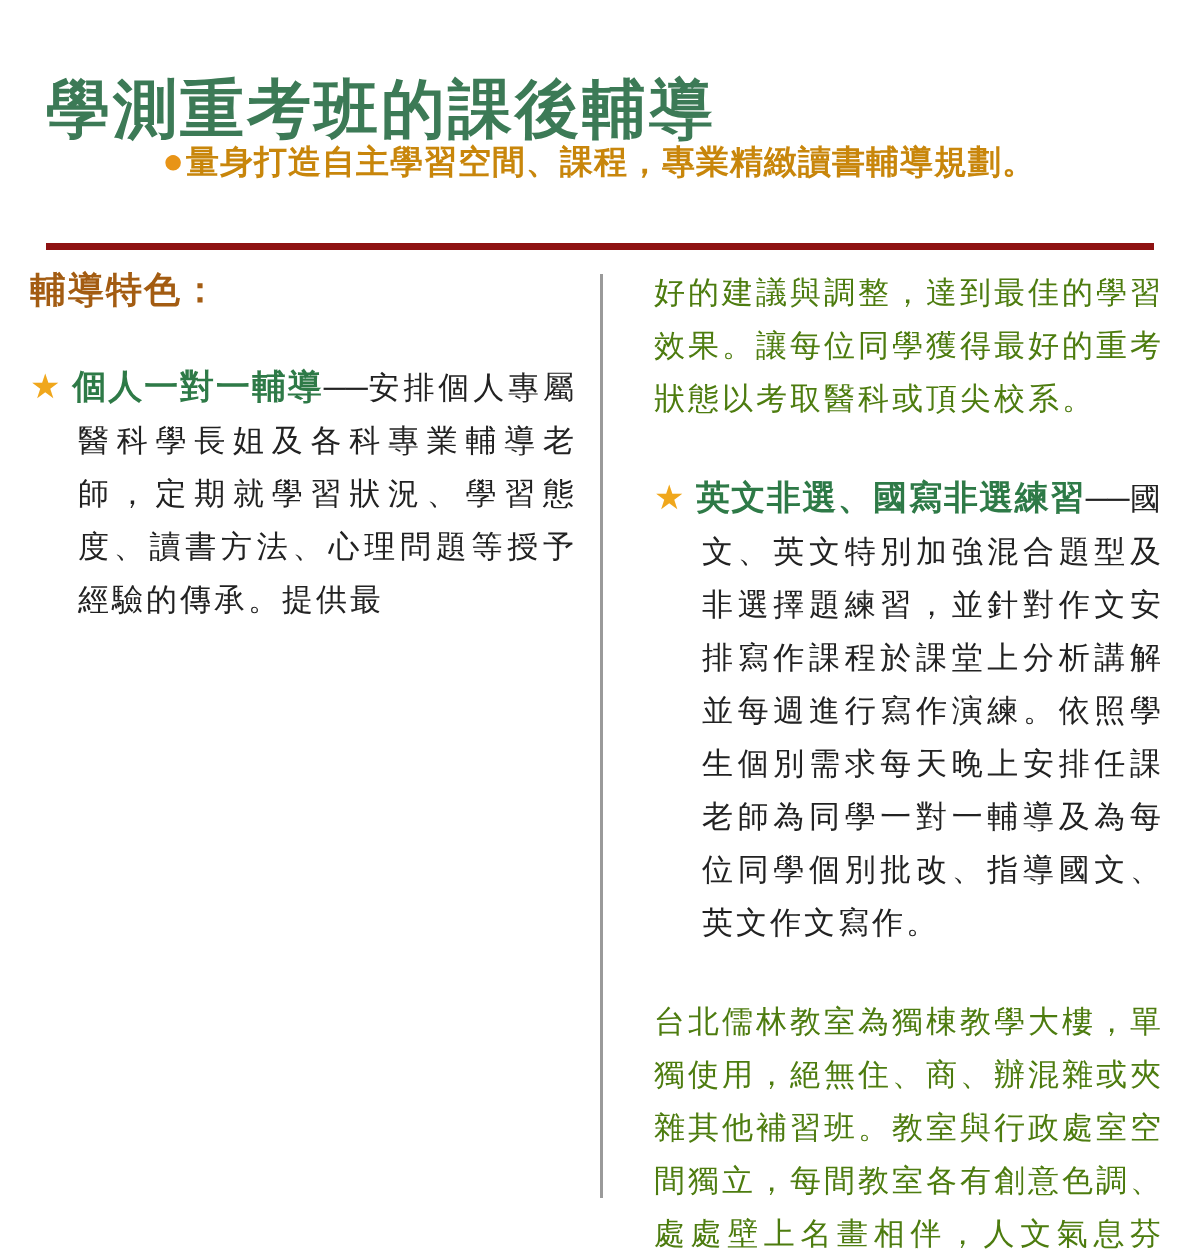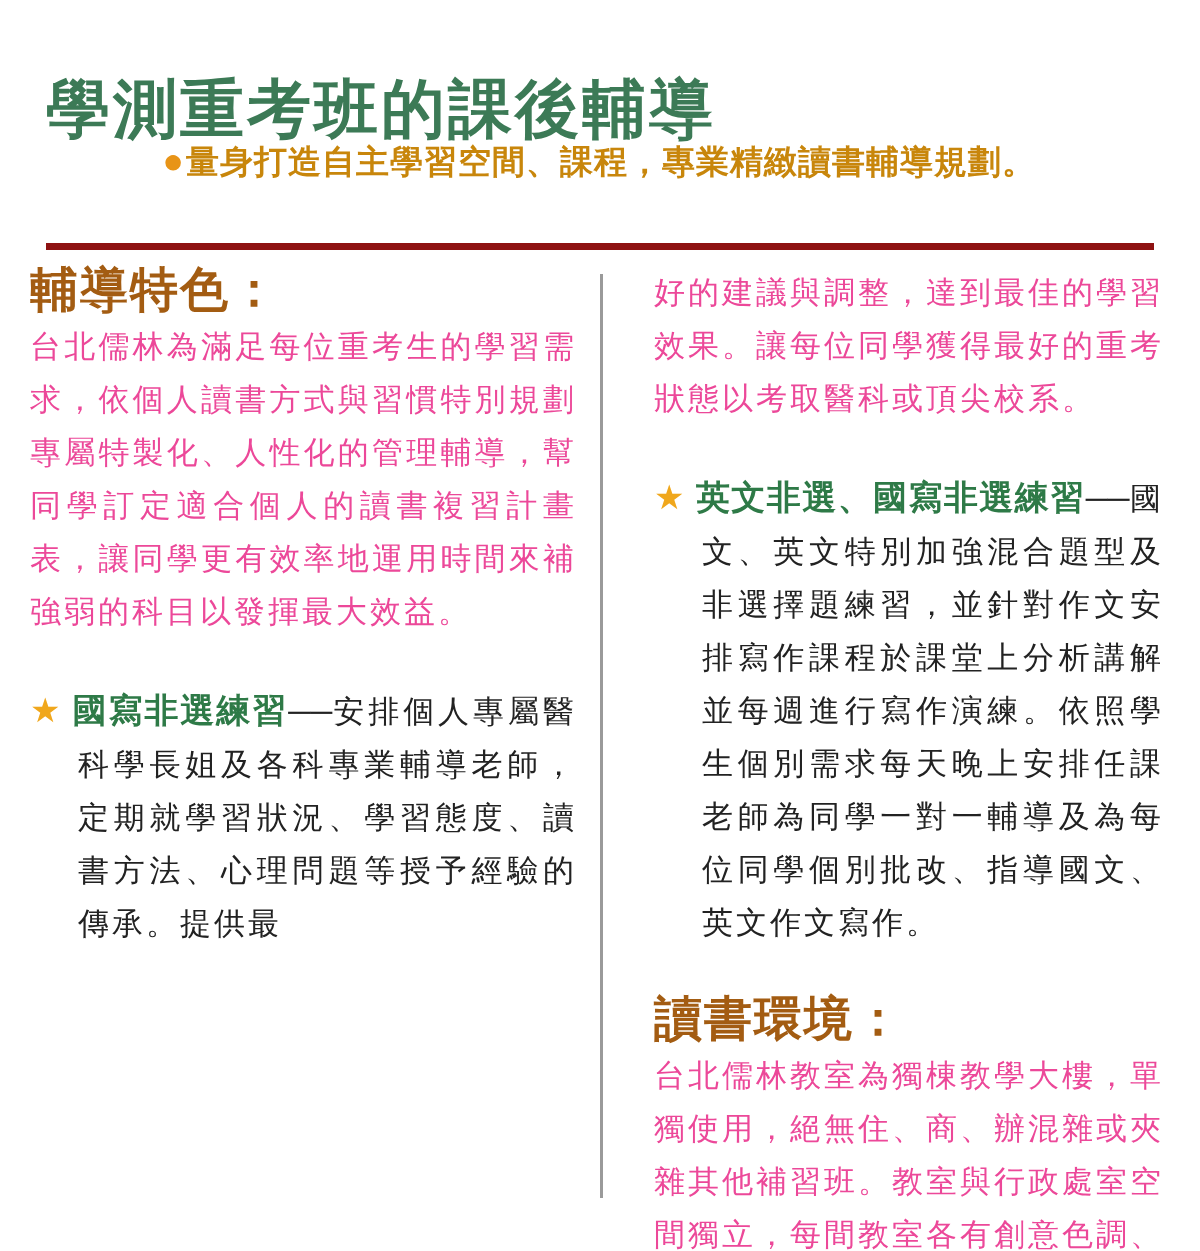--- a/index.html
+++ b/index.html
@@ -70,31 +70,31 @@
   }
   .col {
     position: absolute;
     top: 266px;
   }
   .col-left  { left: 30px;  width: 547px; }
   .col-right { left: 654px; width: 510px; }
 
   .sec-heading {
     font-family: "Liberation Sans", sans-serif;
-    font-size: 48px;
+    font-size: 36px;
     line-height: 48px;
     font-weight: bold;
     color: #A35C12;
     letter-spacing: 2px;
     margin: 0 0 6px 0;
   }
   .body-text {
     font-size: 31px;
     line-height: 53px;
-    color: #ec4899;
+    color: #4d7c0f;
     letter-spacing: 3px;
     text-align: justify;
     margin: 0;
   }
   .sec { margin-bottom: 46px; }
   .sec:last-child { margin-bottom: 0; }
 
   
   .star-item {
     padding-left: 48px;
@@ -138,44 +138,42 @@
   </div>
 
   <div class="red-rule"></div>
 
   <div class="v-divider"></div>
 
   <div class="col col-left">
 
     <div class="sec">
       <h2 class="sec-heading">輔導特色：</h2>
-      <p class="body-text">台北儒林為滿足每位重考生的學習需求，依個人讀書方式與習慣特別規劃專屬特製化、人性化的管理輔導，幫同學訂定適合個人的讀書複習計畫表，讓同學更有效率地運用時間來補強弱的科目以發揮最大效益。</p>
     </div>
 
 
     <div class="sec">
       <p class="star-item">
-        <span class="star-glyph">★</span><span class="star-title">國寫非選練習</span><span class="star-dash">──</span><span>安排個人專屬醫科學長姐及各科專業輔導老師，定期就學習狀況、學習態度、讀書方法、心理問題等授予經驗的傳承。提供最</span>
+        <span class="star-glyph">★</span><span class="star-title">個人一對一輔導</span><span class="star-dash">──</span><span>安排個人專屬醫科學長姐及各科專業輔導老師，定期就學習狀況、學習態度、讀書方法、心理問題等授予經驗的傳承。提供最</span>
       </p>
     </div>
 
   </div>
 
   <div class="col col-right">
 
     <div class="sec">
       <p class="body-text">好的建議與調整，達到最佳的學習效果。讓每位同學獲得最好的重考狀態以考取醫科或頂尖校系。</p>
     </div>
 
     <div class="sec">
       <p class="star-item">
         <span class="star-glyph">★</span><span class="star-title">英文非選、國寫非選練習</span><span class="star-dash">──</span><span>國文、英文特別加強混合題型及非選擇題練習，並針對作文安排寫作課程於課堂上分析講解並每週進行寫作演練。依照學生個別需求每天晚上安排任課老師為同學一對一輔導及為每位同學個別批改、指導國文、英文作文寫作。</span>
       </p>
     </div>
 
     <div class="sec">
-      <h2 class="sec-heading">讀書環境：</h2>
       <p class="body-text">台北儒林教室為獨棟教學大樓，單獨使用，絕無住、商、辦混雜或夾雜其他補習班。教室與行政處室空間獨立，每間教室各有創意色調、處處壁上名畫相伴，人文氣息芬芳，通風且窗明几淨，讓同學都能享有空氣流通、最單純明亮、最乾淨整潔、最舒適寬敞的上課環境。</p>
     </div>
 
   </div>
 
 </div>
 
 </body></html>

